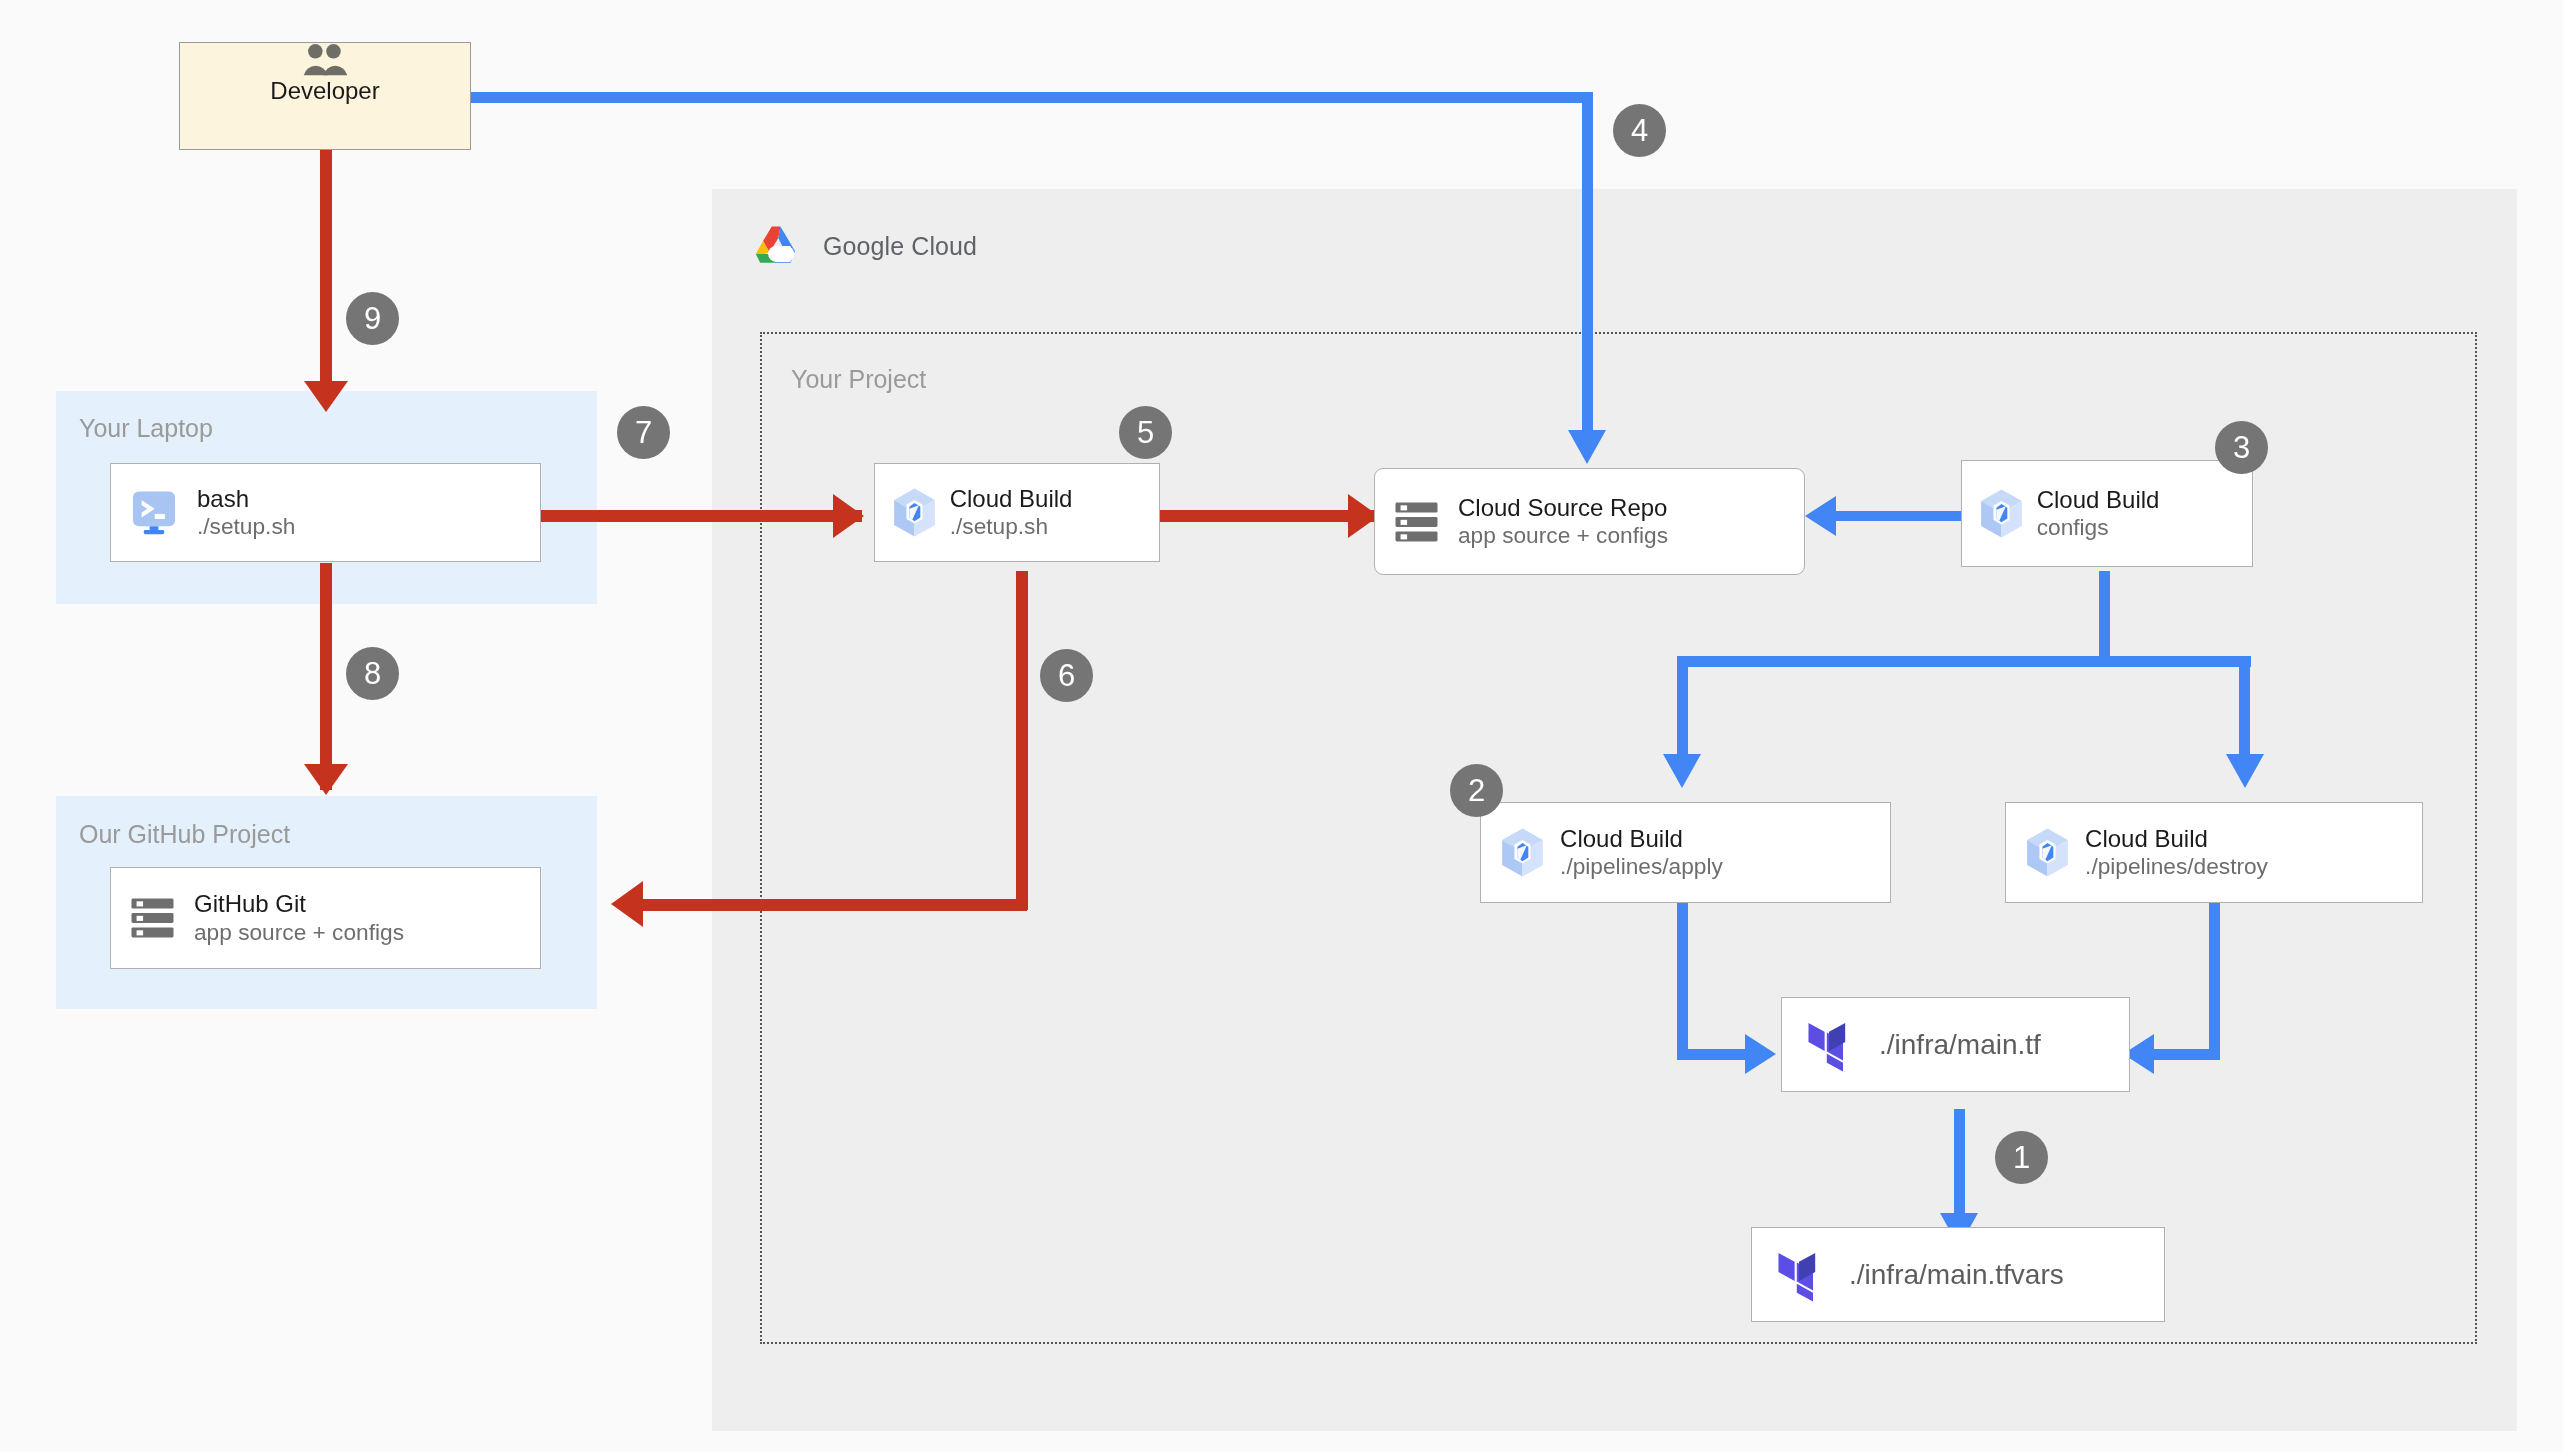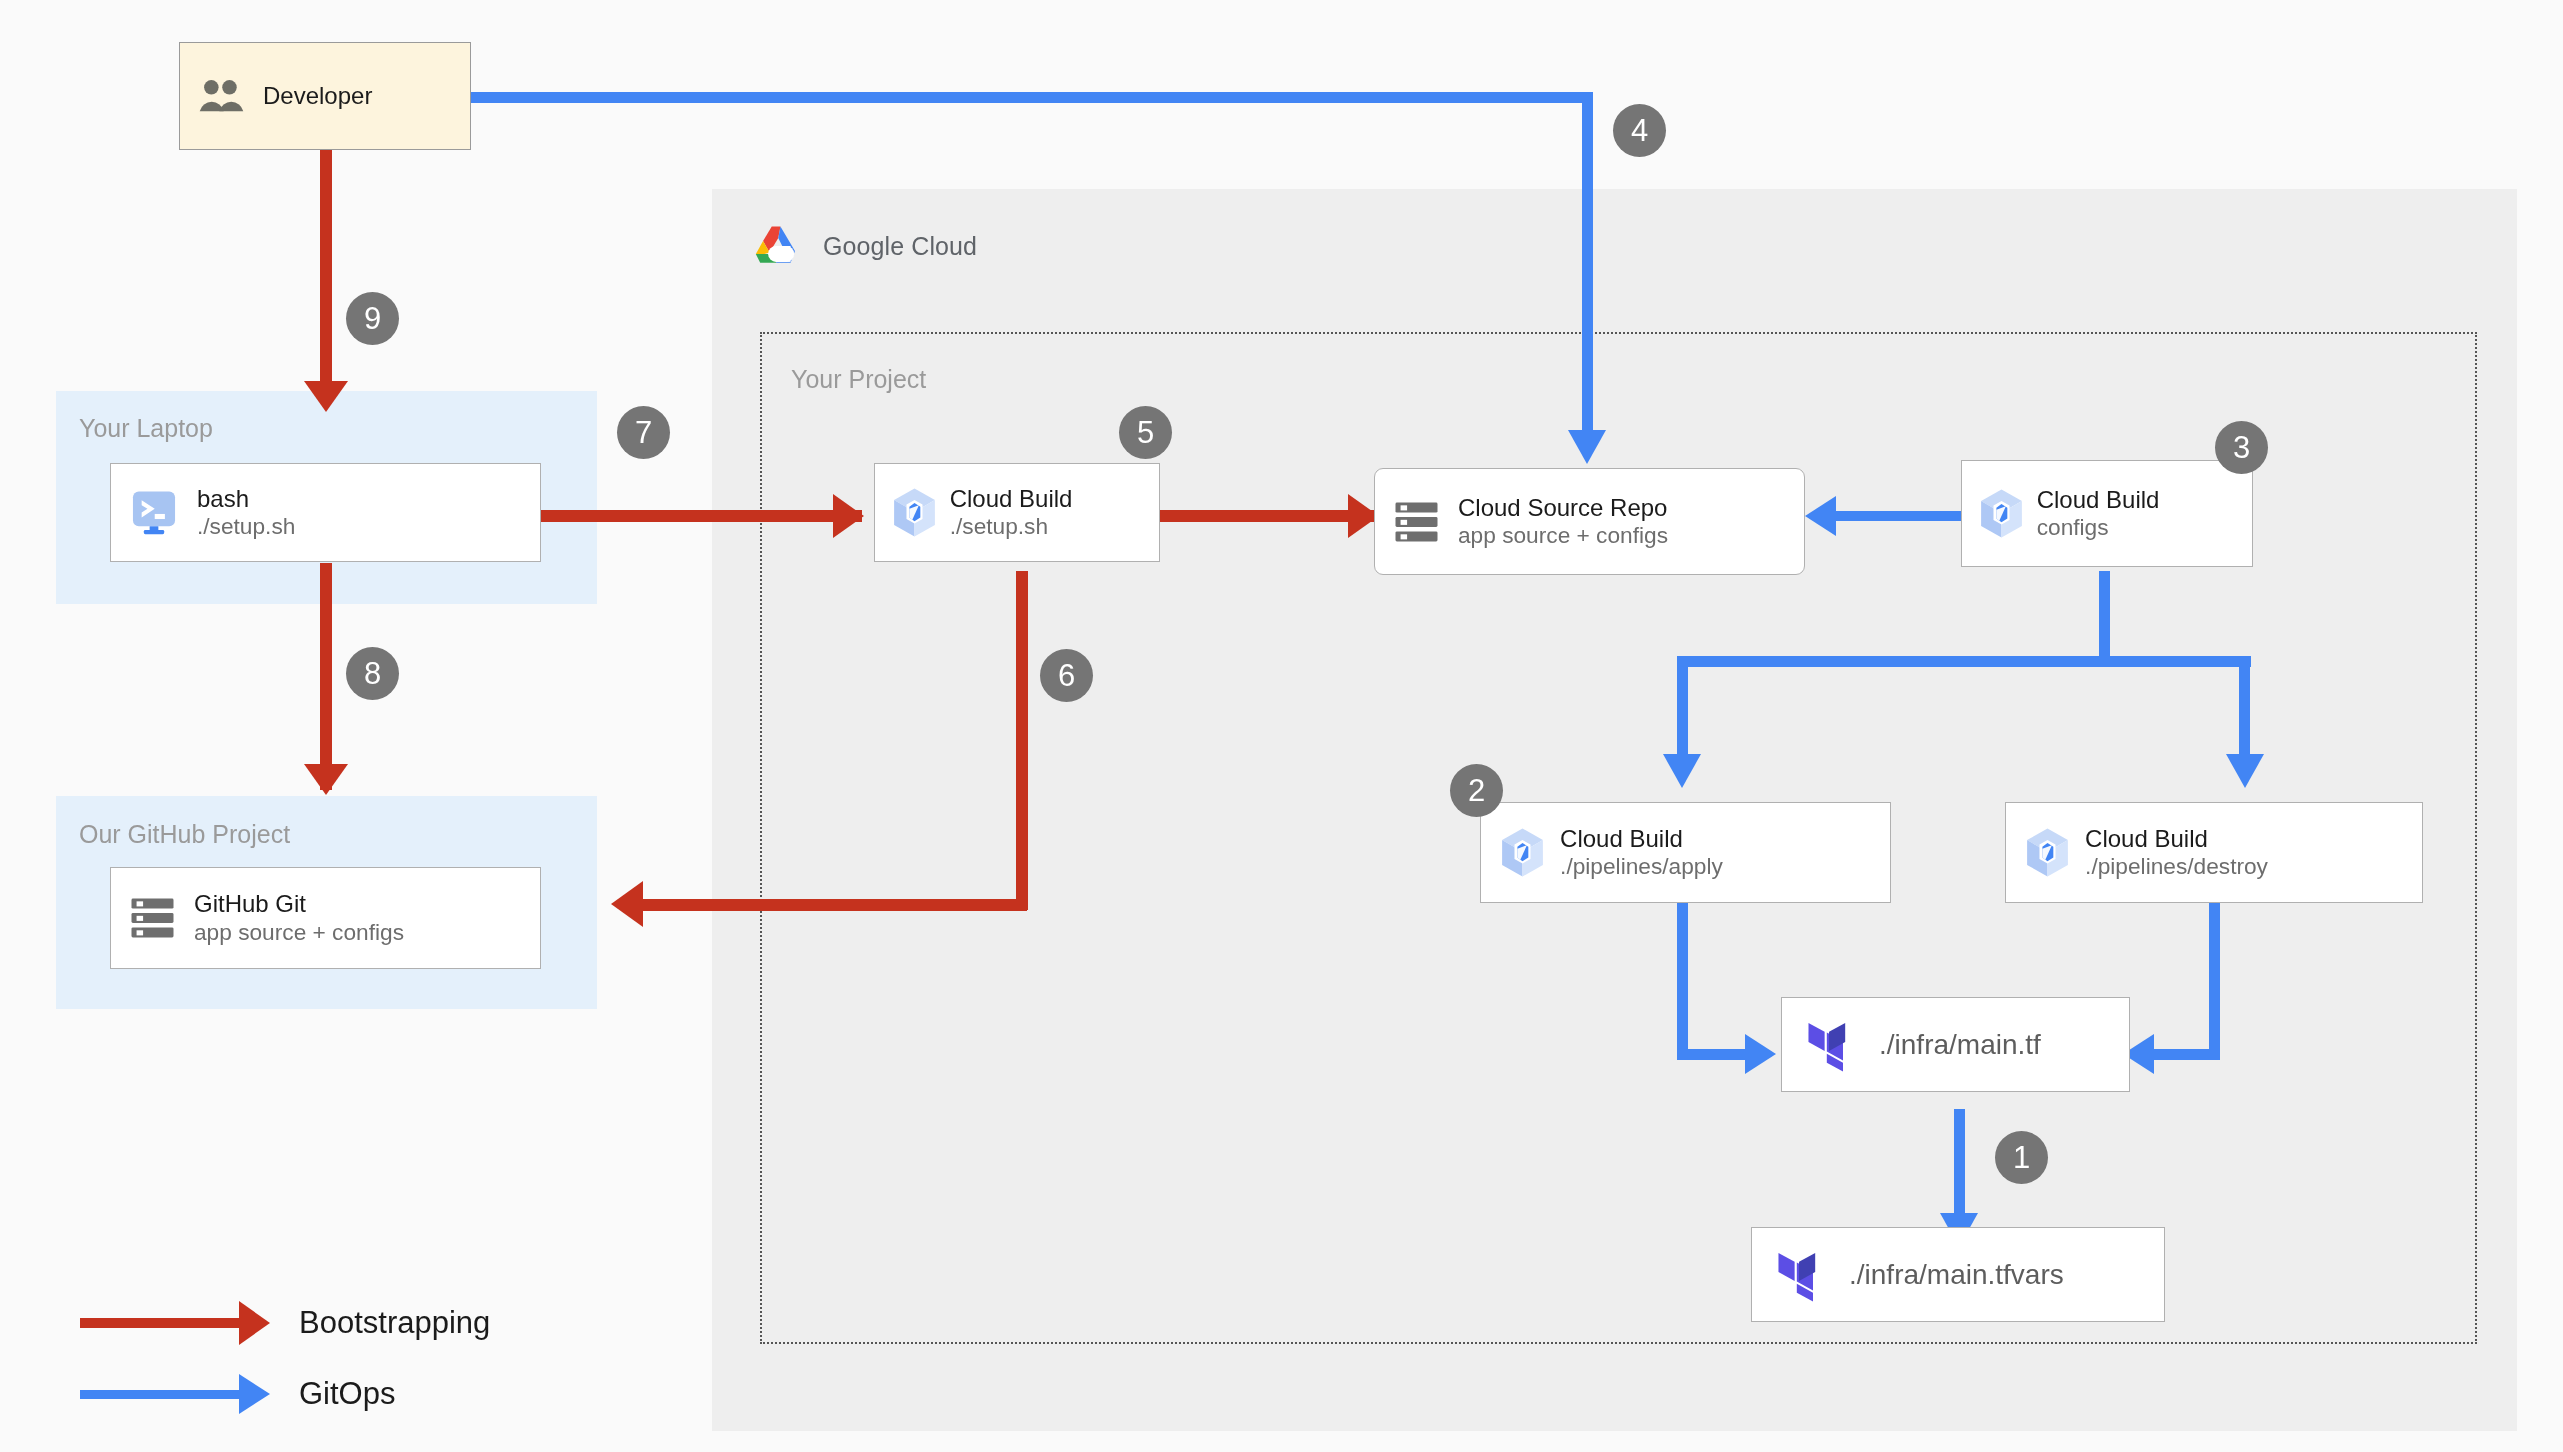--- a/index.html
+++ b/index.html
@@ -39,21 +39,21 @@
   
   .node {
     position: absolute;
     box-sizing: border-box;
     background: #ffffff;
     border: 1.5px solid #b0b0b0;
     display: flex;
     align-items: center;
     z-index: 20;
   }
-  .node.cream { background: #fdf4dd; border-color: #9a9a9a; }
+  .node.cream { background: #fdf4dd; border-color: #9a9a9a; flex-direction: column; }
   .node-icon {
     flex: 0 0 auto;
     display: flex;
     align-items: center;
     justify-content: center;
     margin-left: 19px;
     margin-right: 19px;
   }
   .node-text {
     display: flex;
@@ -376,33 +376,15 @@
   <div class="badge" style="left:1995px; top:1131px;">1</div>
   <div class="badge" style="left:1450px; top:764px;">2</div>
   <div class="badge" style="left:2215px; top:421px;">3</div>
   <div class="badge" style="left:1613px; top:104px;">4</div>
   <div class="badge" style="left:1119px; top:406px;">5</div>
   <div class="badge" style="left:1040px; top:649px;">6</div>
   <div class="badge" style="left:617px; top:406px;">7</div>
   <div class="badge" style="left:346px; top:647px;">8</div>
   <div class="badge" style="left:346px; top:292px;">9</div>
 
-  <div class="legend" style="left:80px; top:1286px; width:511px; height:132px;">
-
-    <div class="legend-row" style="left:0; top:14.6px;">
-      <div style="position:relative; width:190px; height:44px;">
-        <div class="seg red legend-line" style="left:0; top:17.5px;"></div>
-        <div class="ah ah-right-red" style="left:159px; top:0px;"></div>
-      </div>
-      <div class="legend-text">Bootstrapping</div>
-    </div>
-
-    <div class="legend-row" style="left:0; top:86px;">
-      <div style="position:relative; width:190px; height:44px;">
-        <div class="seg blue legend-line" style="left:0; top:17.5px;"></div>
-        <div class="ah ah-right-blue" style="left:159px; top:1.5px;"></div>
-      </div>
-      <div class="legend-text">GitOps</div>
-    </div>
-  </div>
 
 </div>
 
 
 </body></html>

